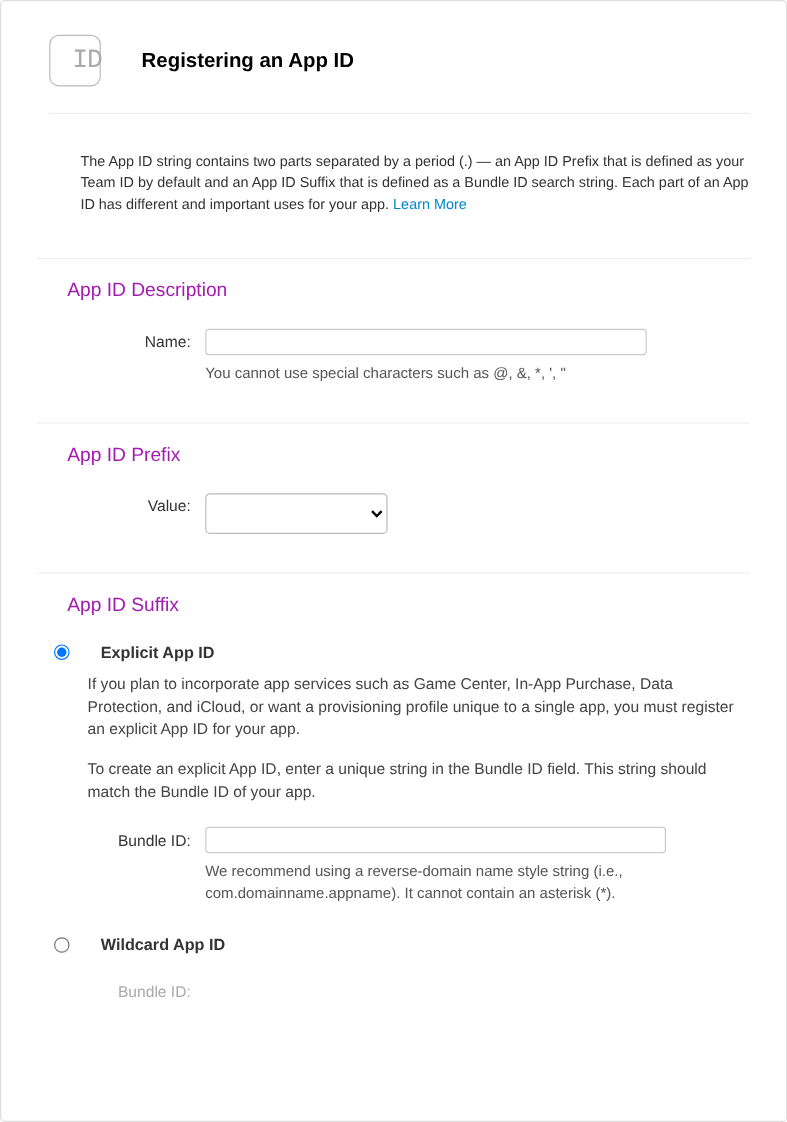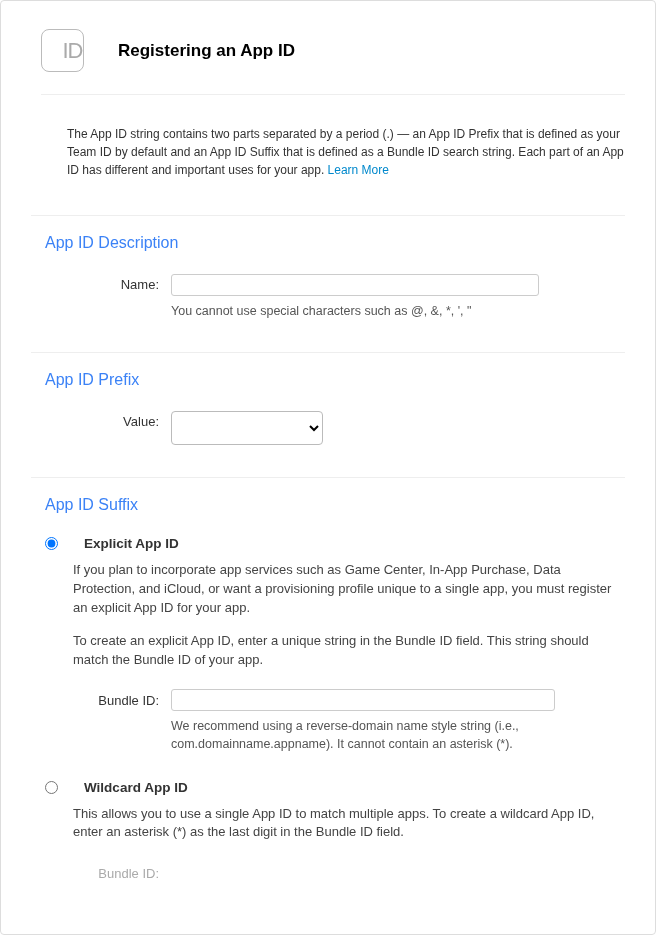--- a/index.html
+++ b/index.html
@@ -25,21 +25,21 @@
       margin-right: 0;
     }
     .id-icon {
       width: 43px; height: 43px;
       border: 1px solid #bbb;
       border-radius: 8px;
       display: flex; align-items: center; justify-content: center;
       margin-right: 34px;
     }
     .id-icon-text {
-      font-family: Liberation Sans, sans-serif;
+      font-family: Liberation Mono, monospace;
       font-size: 22px; font-weight: 400; color: #aaa;
       letter-spacing: -1px;
       margin-left: 20px;
     }
     .page-title {
       font-family: Liberation Sans, sans-serif;
       font-size: 17px; font-weight: bold; color: #000;
     }
     .intro {
       padding: 30px 0 36px 0;
@@ -48,22 +48,22 @@
       color: #333;
       margin-left: 36px;
     }
     .intro a { color: #0088cc; text-decoration: none; }
     .section {
       border-top: 1px solid #eee;
       padding: 18px 0 32px 0;
     }
     .section-title {
       font-family: "Lucida Grande", "Helvetica Neue", Helvetica, Arial, sans-serif;
-      font-size: 16px; font-weight: 400; color: #3b82f6;
-      margin: 0 0 22px 14px;
+      font-size: 16px; font-weight: 400; color: #a21caf;
+      margin: 0 0 22px 25px;
     }
     .fieldrow {
       display: flex;
       align-items: flex-start;
       margin-left: 14px;
     }
     .fieldlabel {
       width: 126px;
       text-align: right;
       padding-right: 12px;
@@ -177,21 +177,20 @@
         </div>
       </div>
     </div>
 
     <div class="radio-block">
       <label class="radio-head">
         <input type="radio" name="suffix" style="">
         <span class="radio-label-text">Wildcard App ID</span>
       </label>
       <div class="radio-body">
-        <p>This allows you to use a single App ID to match multiple apps. To create a wildcard App ID, enter an asterisk (*) as the last digit in the Bundle ID field.</p>
         <div class="fieldrow">
           <div class="fieldlabel disabled">Bundle ID:</div>
         </div>
       </div>
     </div>
 
   </div>
 
 </div>
 

